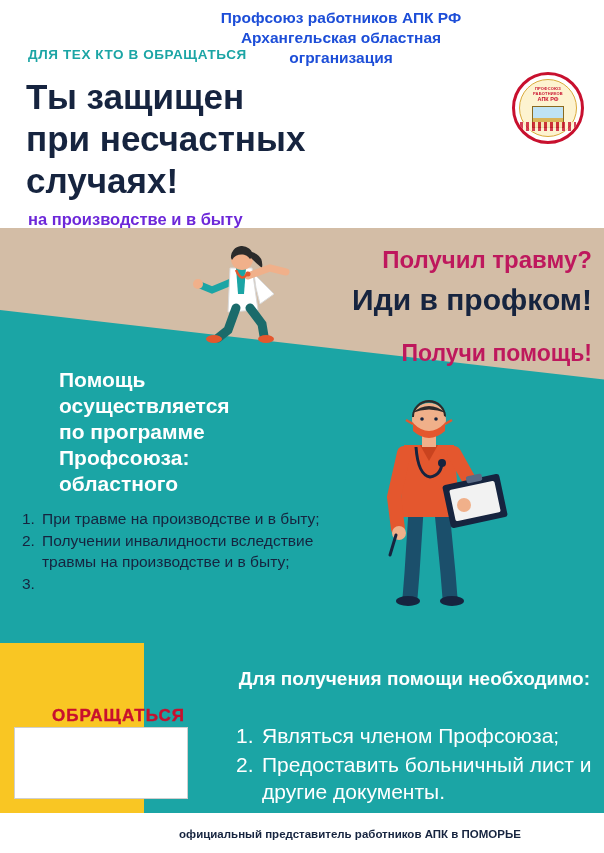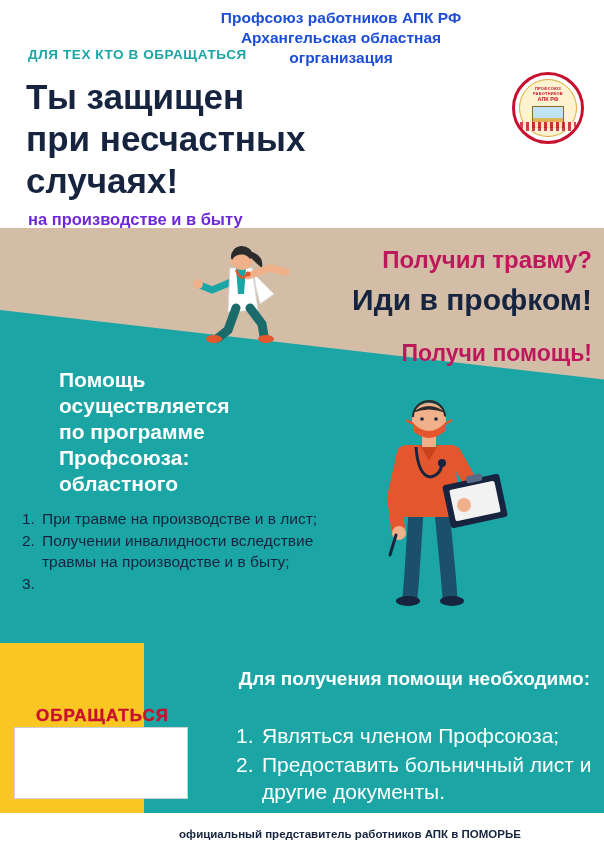--- a/index.html
+++ b/index.html
@@ -269,21 +269,21 @@
     padding-left: 26px;
     margin-bottom: 2px;
   }
   .bottom-list li .num {
     position: absolute;
     left: 0;
     top: 0;
   }
   .contact-label {
     position: absolute;
-    left: 36px;
+    left: 52px;
     top: 706px;
     color: #c8102e;
     font-weight: bold;
     font-size: 17px;
     letter-spacing: 1px;
     -webkit-text-stroke: 0.4px #c8102e;
   }
   .footer-note {
     position: absolute;
     left: 0;
@@ -376,21 +376,21 @@
     <div>Помощь</div>
     <div>осуществляется</div>
     <div>по программе</div>
     <div>Профсоюза:</div>
     <div>областного</div>
   </div>
 
   <ul class="program-list">
     <li>
       <span class="num">1.</span>
-      <span>При травме на производстве и в лист;</span>
+      <span>При травме на производстве и в быту;</span>
     </li>
     <li>
       <span class="num">2.</span>
       <span>Получении инвалидности вследствие травмы на производстве и в быту;</span>
     </li>
     <li>
       <span class="num">3.</span>
     </li>
   </ul>
 

